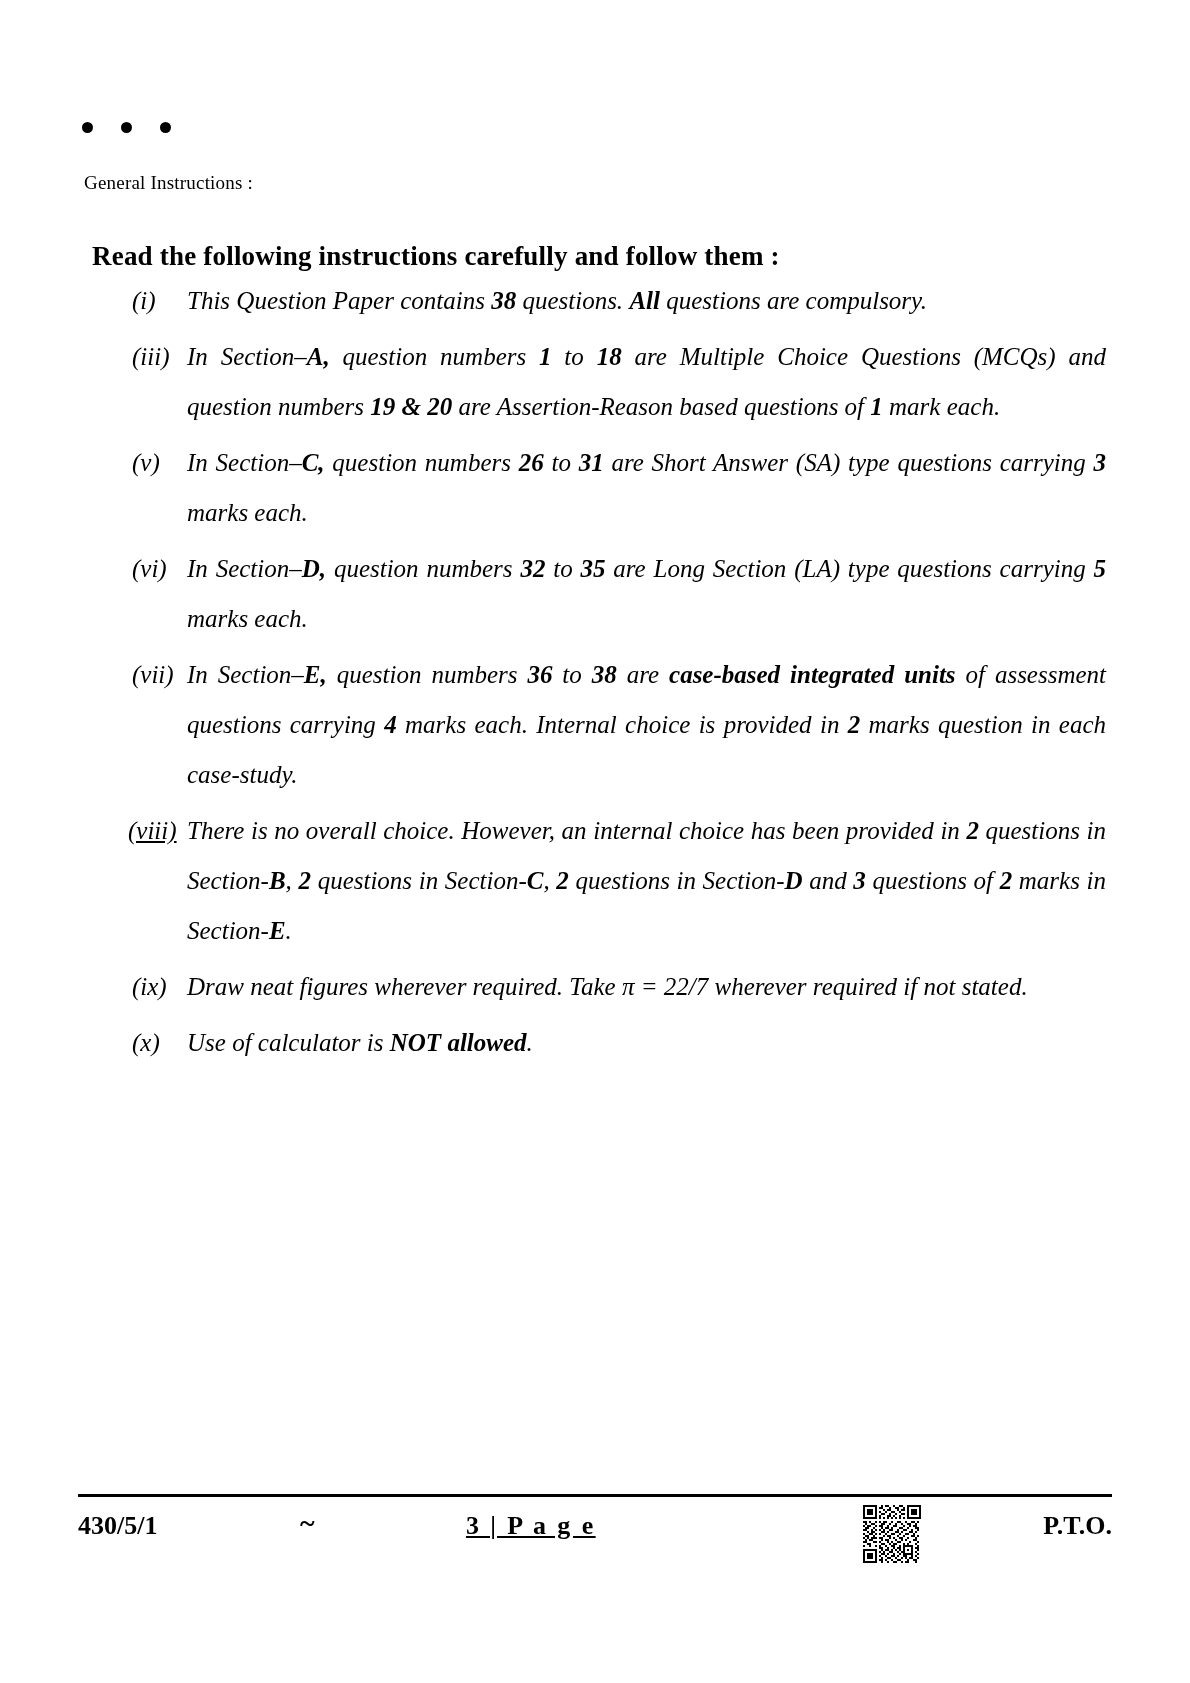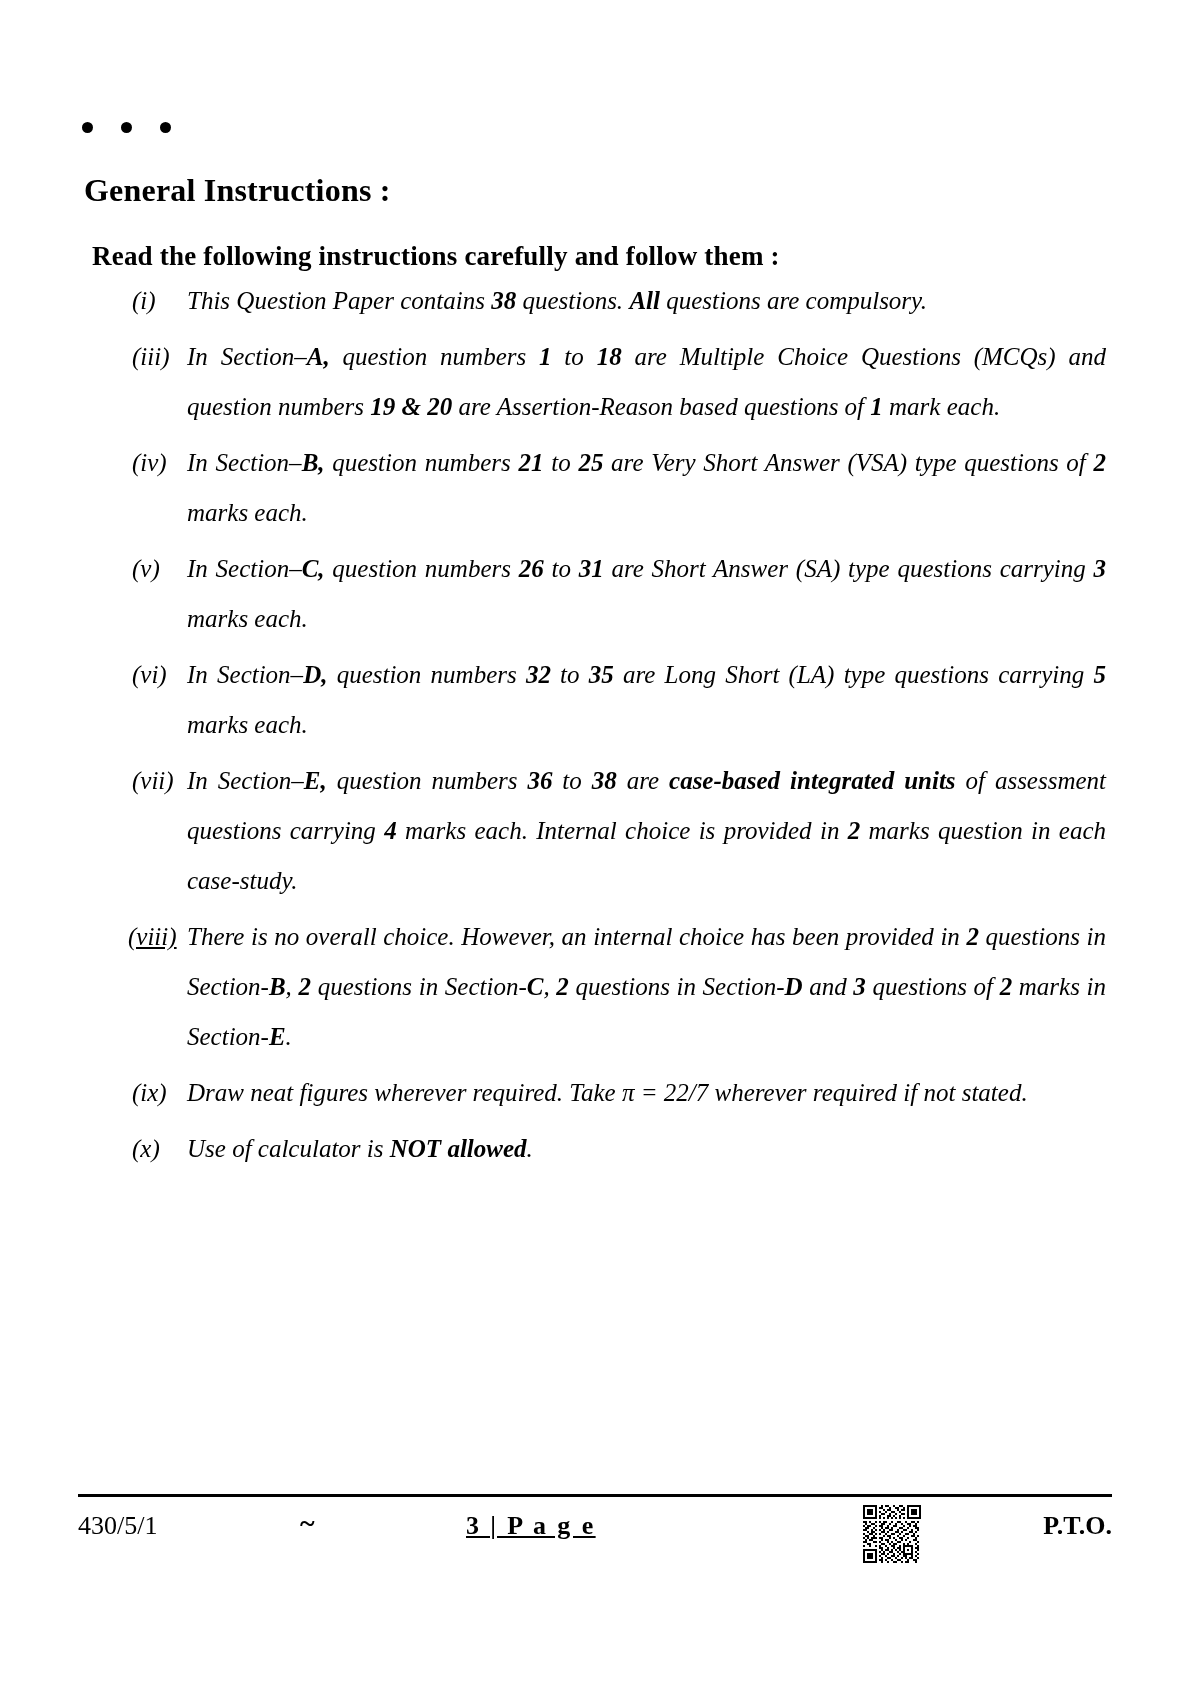--- a/index.html
+++ b/index.html
@@ -32,22 +32,22 @@
     border-radius: 50%;
     background: #000;
     display: block;
   }
 
   
   .heading-general {
     position: absolute;
     left: 84px;
     top: 172px;
-    font-size: 32px;
-    font-weight: bold;
+    font-size: 19px;
+    font-weight: normal;
     letter-spacing: 0.2px;
     white-space: nowrap;
   }
   .heading-read {
     position: absolute;
     left: 92px;
     top: 225px;
     font-size: 27px;
     font-weight: bold;
     letter-spacing: 0.2px;
@@ -114,21 +114,21 @@
     left: 78px;
     right: 78px;
     top: 1505px;
     height: 62px;
   }
   .footer-code {
     position: absolute;
     left: 0px;
     top: 6px;
     font-size: 26px;
-    font-weight: normal;
+    font-weight: bold;
     white-space: nowrap;
   }
   .footer-tilde {
     position: absolute;
     left: 222px;
     top: 2px;
     font-size: 28px;
     font-weight: bold;
     white-space: nowrap;
   }
@@ -184,38 +184,32 @@
     </div>
 
 
     <div class="ins-item">
       <div class="ins-label">(iii)</div>
       <div class="ins-body">
         <span class="pi">In Section–</span><span class="bi">A,</span><span class="pi"> question numbers </span><span class="bi">1</span><span class="pi"> to </span><span class="bi">18</span><span class="pi"> are Multiple Choice Questions (MCQs) and question numbers </span><span class="bi">19 &amp; 20</span><span class="pi"> are Assertion-Reason based questions of </span><span class="bi">1</span><span class="pi"> mark each.</span>
       </div>
     </div>
 
-    <div class="ins-item">
-      <div class="ins-label">(iv)</div>
-      <div class="ins-body">
-        <span class="pi">In Section–</span><span class="bi">B,</span><span class="pi"> question numbers </span><span class="bi">21</span><span class="pi"> to </span><span class="bi">25</span><span class="pi"> are Very Short Answer (VSA) type questions of </span><span class="bi">2</span><span class="pi"> marks each.</span>
-      </div>
-    </div>
 
     <div class="ins-item">
       <div class="ins-label">(v)</div>
       <div class="ins-body">
         <span class="pi">In Section–</span><span class="bi">C,</span><span class="pi"> question numbers </span><span class="bi">26</span><span class="pi"> to </span><span class="bi">31</span><span class="pi"> are Short Answer (SA) type questions carrying </span><span class="bi">3</span><span class="pi"> marks each.</span>
       </div>
     </div>
 
     <div class="ins-item">
       <div class="ins-label">(vi)</div>
       <div class="ins-body">
-        <span class="pi">In Section–</span><span class="bi">D,</span><span class="pi"> question numbers </span><span class="bi">32</span><span class="pi"> to </span><span class="bi">35</span><span class="pi"> are Long Short (LA) type questions carrying </span><span class="bi">5</span><span class="pi"> marks each.</span>
+        <span class="pi">In Section–</span><span class="bi">D,</span><span class="pi"> question numbers </span><span class="bi">32</span><span class="pi"> to </span><span class="bi">35</span><span class="pi"> are Long Section (LA) type questions carrying </span><span class="bi">5</span><span class="pi"> marks each.</span>
       </div>
     </div>
 
     <div class="ins-item">
       <div class="ins-label">(vii)</div>
       <div class="ins-body">
         <span class="pi">In Section–</span><span class="bi">E,</span><span class="pi"> question numbers </span><span class="bi">36</span><span class="pi"> to </span><span class="bi">38</span><span class="pi"> are </span><span class="bi">case-based integrated units</span><span class="pi"> of assessment questions carrying </span><span class="bi">4</span><span class="pi"> marks each. Internal choice is provided in </span><span class="bi">2</span><span class="pi"> marks question in each case-study.</span>
       </div>
     </div>
 

